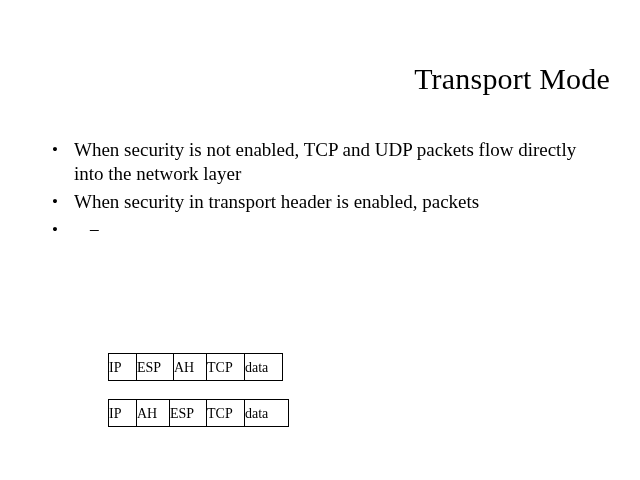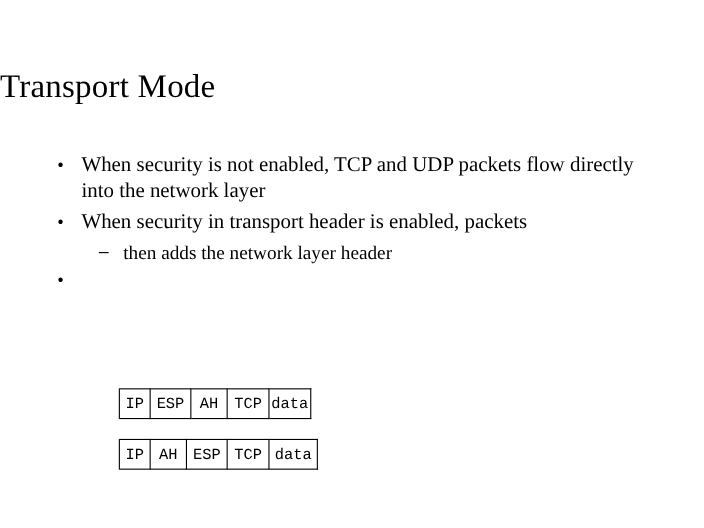--- a/index.html
+++ b/index.html
@@ -18,21 +18,21 @@
     position: relative;
     width: 640px;
     height: 480px;
     box-sizing: border-box;
   }
   .slide-title {
     position: absolute;
     top: 62px;
     left: 0;
     width: 610px;
-    text-align: left;
+    text-align: right;
     font-size: 30px;
     font-family: "Liberation Serif", serif;
     letter-spacing: 0.2px;
   }
   .body-block {
     position: absolute;
     top: 138px;
     left: 44px;
     width: 560px;
   }
@@ -70,23 +70,23 @@
   .packet-row {
     display: flex;
     margin-bottom: 18px;
     border-left: 1px solid #000;
   }
   .packet-cell {
     border: 1px solid #000;
     border-left: none;
     height: 28px;
     line-height: 28px;
-    text-align: center;
+    text-align: left;
     font-size: 14px;
-    font-family: Liberation Mono, monospace;
+    font-family: Liberation Serif, serif;
     box-sizing: border-box;
   }
 </style>
 </head>
 <body>
 
 <div class="slide">
 
   <div class="slide-title">Transport Mode</div>
 
@@ -101,21 +101,20 @@
       <span class="mark">•</span>
       <span>When security in transport header is enabled, packets</span>
     </div>
 
     <div class="bullet-l2">
       <span class="mark">–</span>
     </div>
 
     <div class="bullet-l2">
       <span class="mark">–</span>
-      <span>then adds the network layer header</span>
     </div>
 
     <div class="bullet-l1">
       <span class="mark">•</span>
     </div>
 
   </div>
 
   <div class="diagrams">
 

